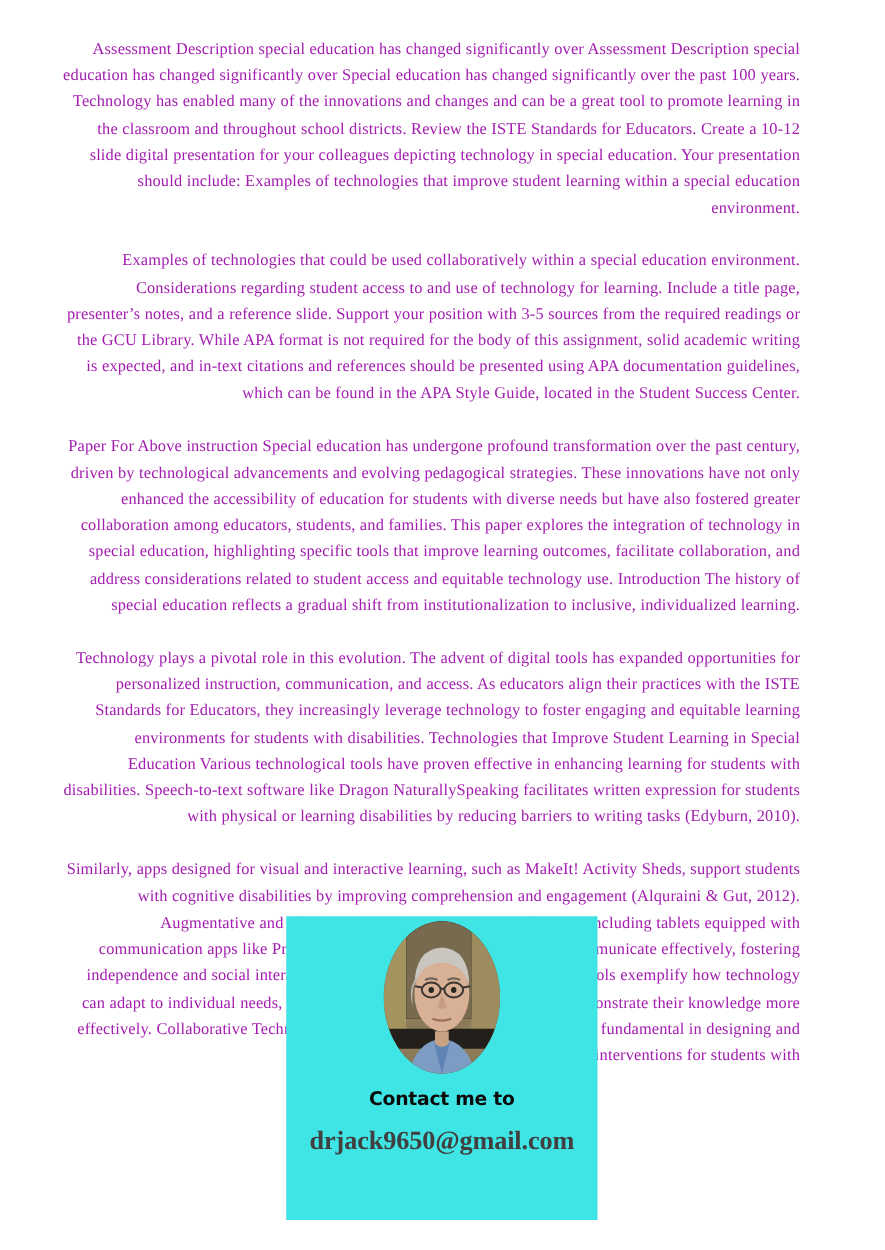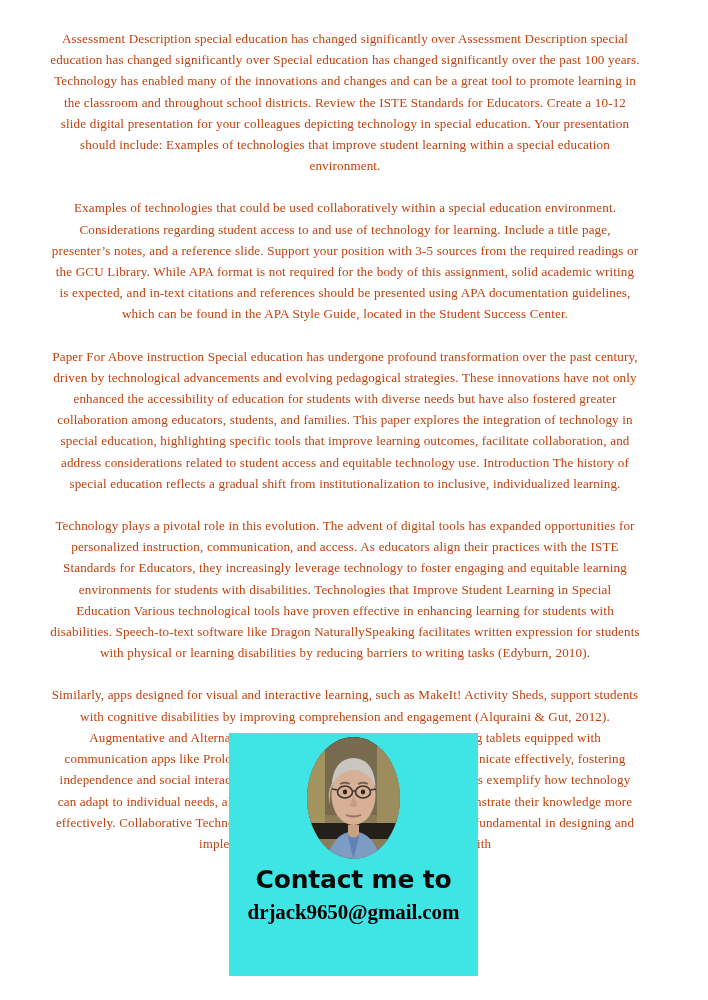--- a/index.html
+++ b/index.html
@@ -28,23 +28,23 @@
   #doc-body {
     position: absolute;
     left: 50px;
     top: 28px;
     width: 590px;
   }
 
   .para {
     font-size: 13.1px;
     line-height: 21.2px;
-    text-align: center;
+    text-align: right;
     margin: 0 0 21px 0;
-    color: #c2410c;
+    color: #a21caf;
     letter-spacing: 0.01em;
     word-spacing: 0.01em;
     white-space: pre-wrap;
   }
   .para:last-child { margin-bottom: 0; }
 
   
   #contact-overlay {
     position: absolute;
     left: 229px;
@@ -65,35 +65,35 @@
     border-radius: 50% / 50%;
     overflow: hidden;
     position: relative;
     background: #6b6254;
   }
   #avatar svg { display: block; width: 100%; height: 100%; }
 
   .overlay-line {
     font-family: "DejaVu Sans", "Liberation Sans", sans-serif;
     font-weight: bold;
-    font-size: 25px;
+    font-size: 15px;
     line-height: 27px;
     color: #0a0a0a;
     text-align: center;
     letter-spacing: -0.2px;
   }
   #overlay-line1 { margin-top: 7px; }
   #overlay-line2 { margin-top: 0px; }
 
   #overlay-email {
     font-family: "Liberation Serif", "DejaVu Serif", serif;
     font-weight: bold;
     font-size: 21px;
     line-height: 26px;
-    color: #000000;
+    color: #404040;
     text-align: center;
     margin-top: 6px;
     letter-spacing: -0.1px;
   }
 </style>
 </head>
 <body>
 
 <div id="page">
 

